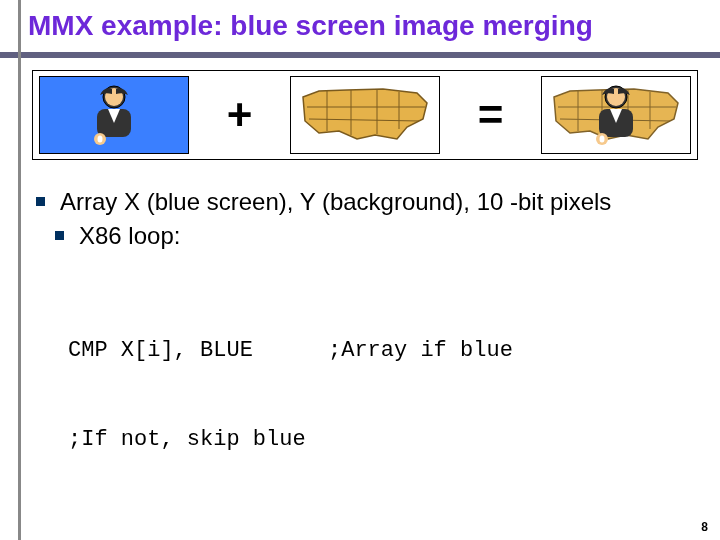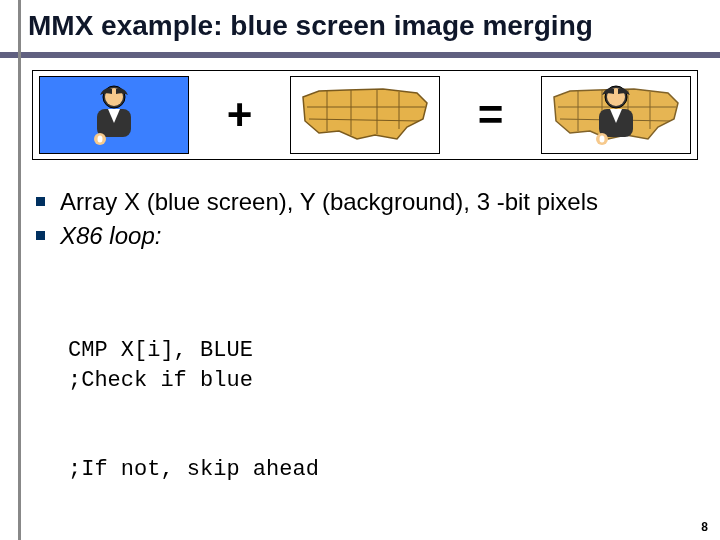--- a/index.html
+++ b/index.html
@@ -1,33 +1,33 @@
 <!DOCTYPE html>
 <html><head>
 <meta charset="utf-8">
 <style>
   * { margin: 0; padding: 0; box-sizing: border-box; }
   html, body { width: 720px; height: 540px; font-family: Arial, Helvetica, sans-serif; background: #fff; color: #000; }
   .slide { width: 720px; height: 540px; position: relative; padding: 0; }
   .title-area { padding: 10px 10px 6px 28px; }
-  .title { font-size: 28px; font-weight: bold; color: #0f172a; }
+  .title { font-size: 28px; font-weight: bold; color: #6d28d9; }
   .rule-top { height: 6px; background: #606080; margin-top: 4px; }
   .rule-left { position: absolute; top: 0; left: 18px; width: 3px; height: 540px; background: #888; }
   .diagram-wrap { margin: 12px 22px 8px 32px; border: 1px solid #000; height: 90px; padding: 4px 6px; display: flex; align-items: center; justify-content: space-between; }
   .panel { border: 1px solid #000; height: 78px; width: 150px; position: relative; background: #fff; overflow: hidden; }
   .op { font-size: 44px; font-weight: bold; width: 44px; text-align: center; }
   .us-map { position: absolute; left: 6px; top: 8px; width: 136px; height: 60px; }
   .person { position: absolute; left: 50%; top: 4px; transform: translateX(-50%); width: 70px; height: 70px; }
   .blue-bg { background: #3a7fff; }
   .bullets { margin: 26px 10px 8px 60px; }
   .bullets li { list-style: none; position: relative; font-size: 24px; line-height: 1.35; margin-bottom: 2px; }
   .bullets li::before { content: ""; position: absolute; left: -24px; top: 11px; width: 9px; height: 9px; background: #003060; }
-  .indent { margin-left: 0; font-style: italic; }
+  .indent { margin-left: 19px; }
   .code-block { margin: 24px 10px 0 68px; font-family: "Courier New", Courier, monospace; font-size: 22px; line-height: 1.35; white-space: pre; }
-  .code-row { display: flex; flex-direction: column; }
+  .code-row { display: flex; }
   .code-row .left { width: 260px; }
   .page-num { position: absolute; right: 12px; bottom: 6px; font-size: 12px; font-weight: bold; }
 </style>
 </head>
 <body>
 
 <div class="slide">
   <div class="rule-left"></div>
 
   <div class="title-area">
@@ -68,25 +68,25 @@
         <path d="M37 8 q8 -3 12 6 q-5 -3 -12 -1" fill="#2a2a2a"></path>
         <rect x="18" y="28" width="34" height="28" rx="8" fill="#333"></rect>
         <polygon points="29,28 41,28 35,42" fill="#fff"></polygon>
         <circle cx="21" cy="58" r="6" fill="#f6c98c"></circle>
         <ellipse cx="21" cy="58" rx="2.5" ry="3.5" fill="#fff"></ellipse>
       </svg>
     </div>
   </div>
 
   <ul class="bullets">
-    <li><span>Array X (blue screen), Y (background), 3 -bit pixels</span></li>
+    <li><span>Array X (blue screen), Y (background), 10 -bit pixels</span></li>
     <li class="indent"><span> X86 loop:</span></li>
   </ul>
 
   <div class="code-block">
-    <div class="code-row"><span class="left">CMP X[i], BLUE</span><span>;Check if blue</span></div>
-    <div class="code-row"><span>;If not, skip ahead</span></div>
+    <div class="code-row"><span class="left">CMP X[i], BLUE</span><span>;Array if blue</span></div>
+    <div class="code-row"><span>;If not, skip blue</span></div>
     
     
   </div>
 
   <div class="page-num">8</div>
 </div>
 
 </body></html>

